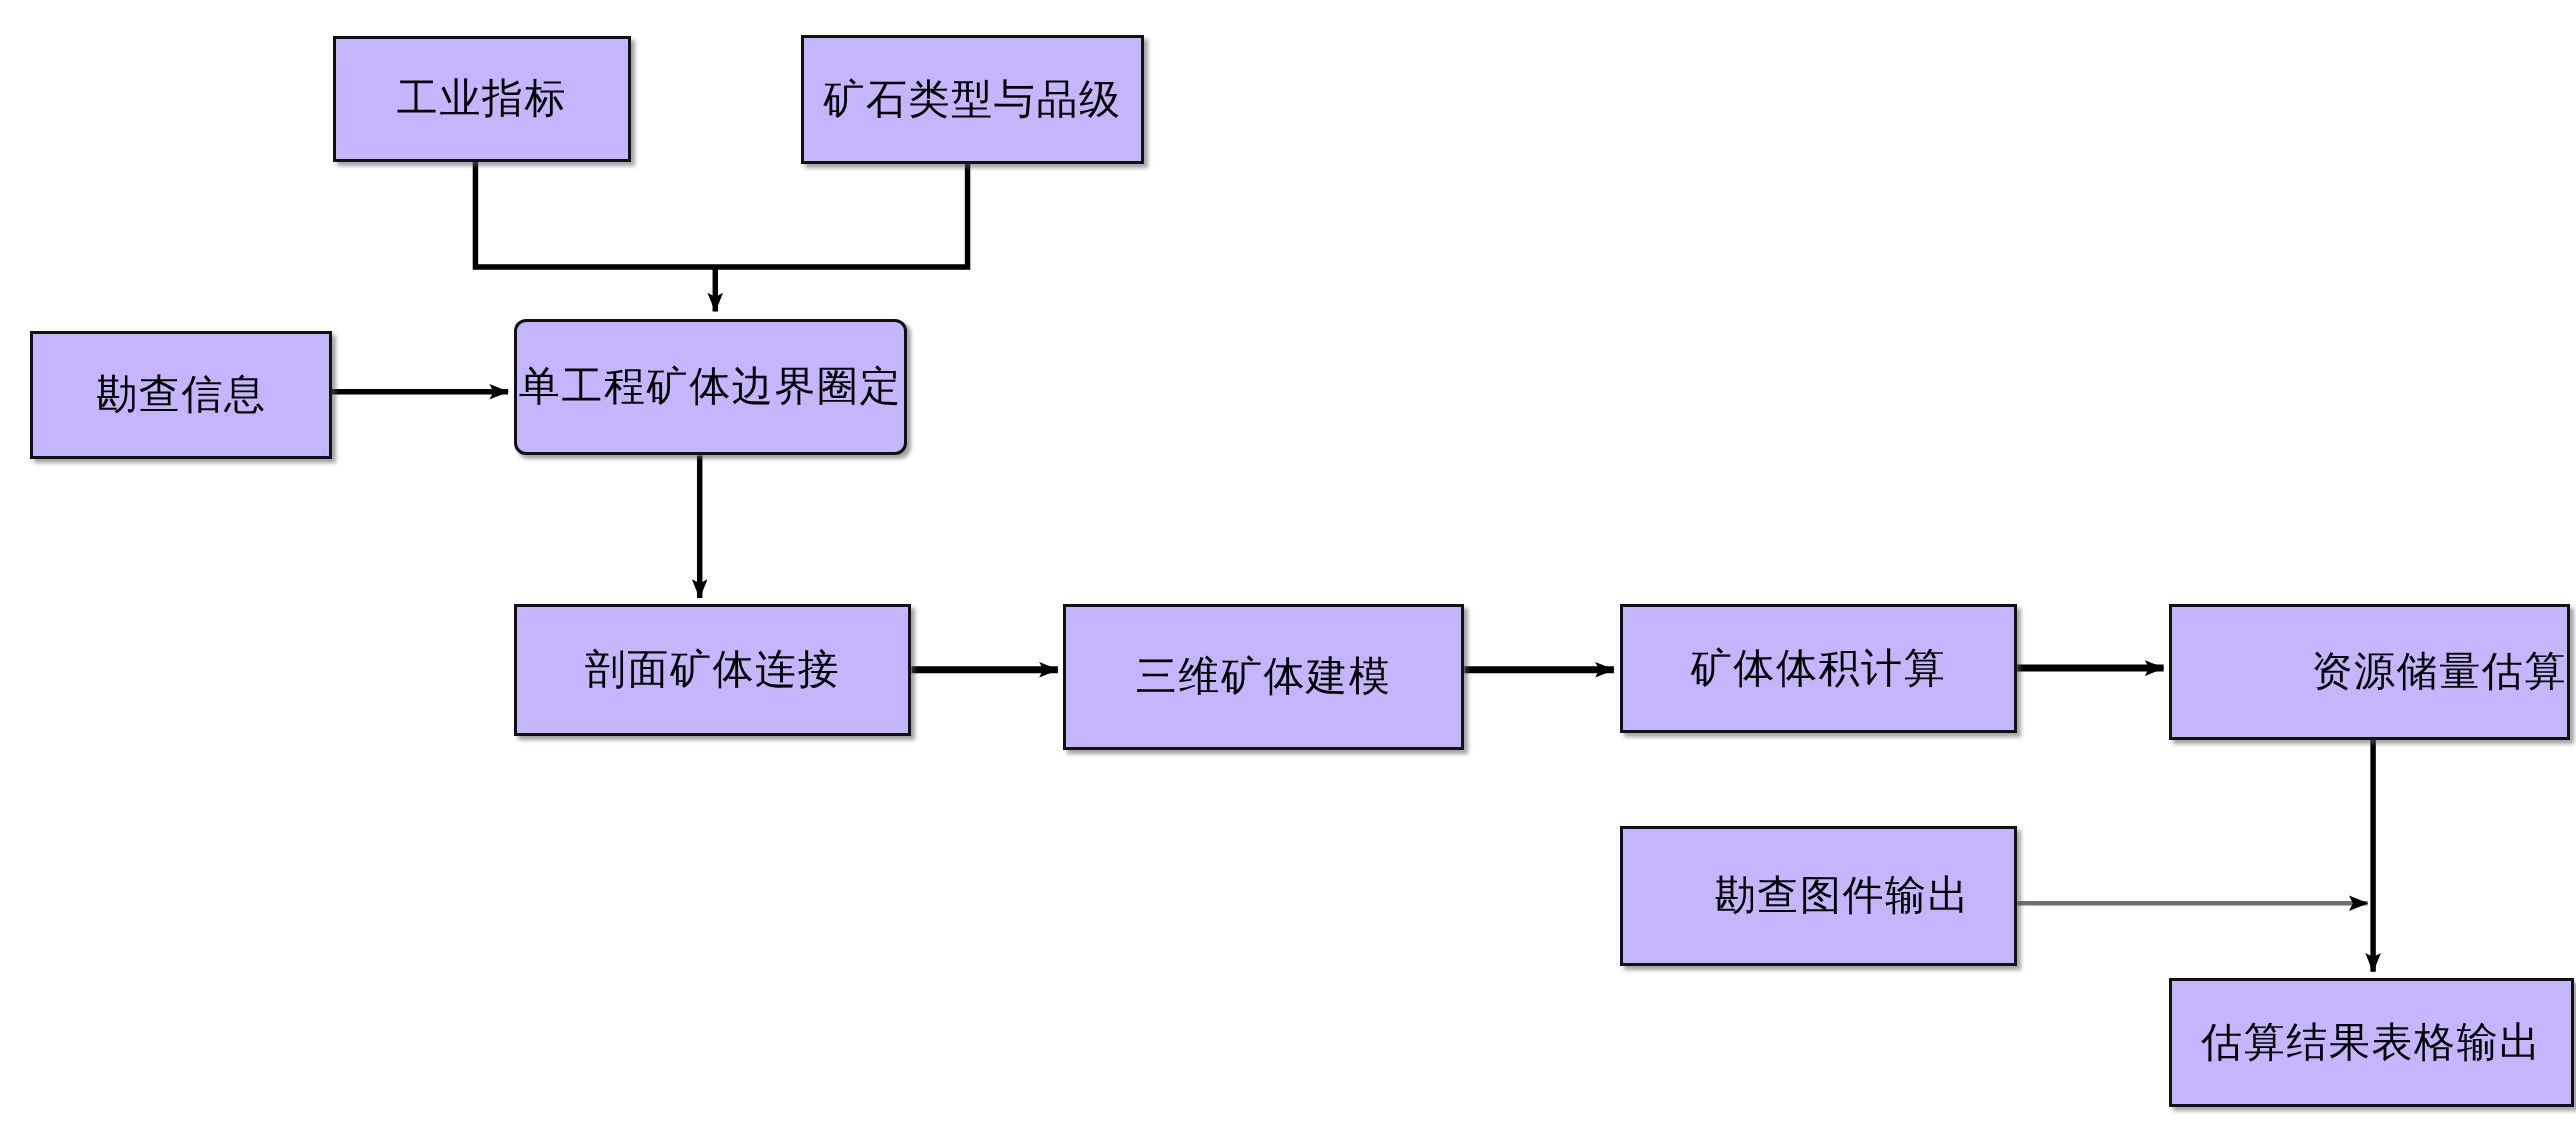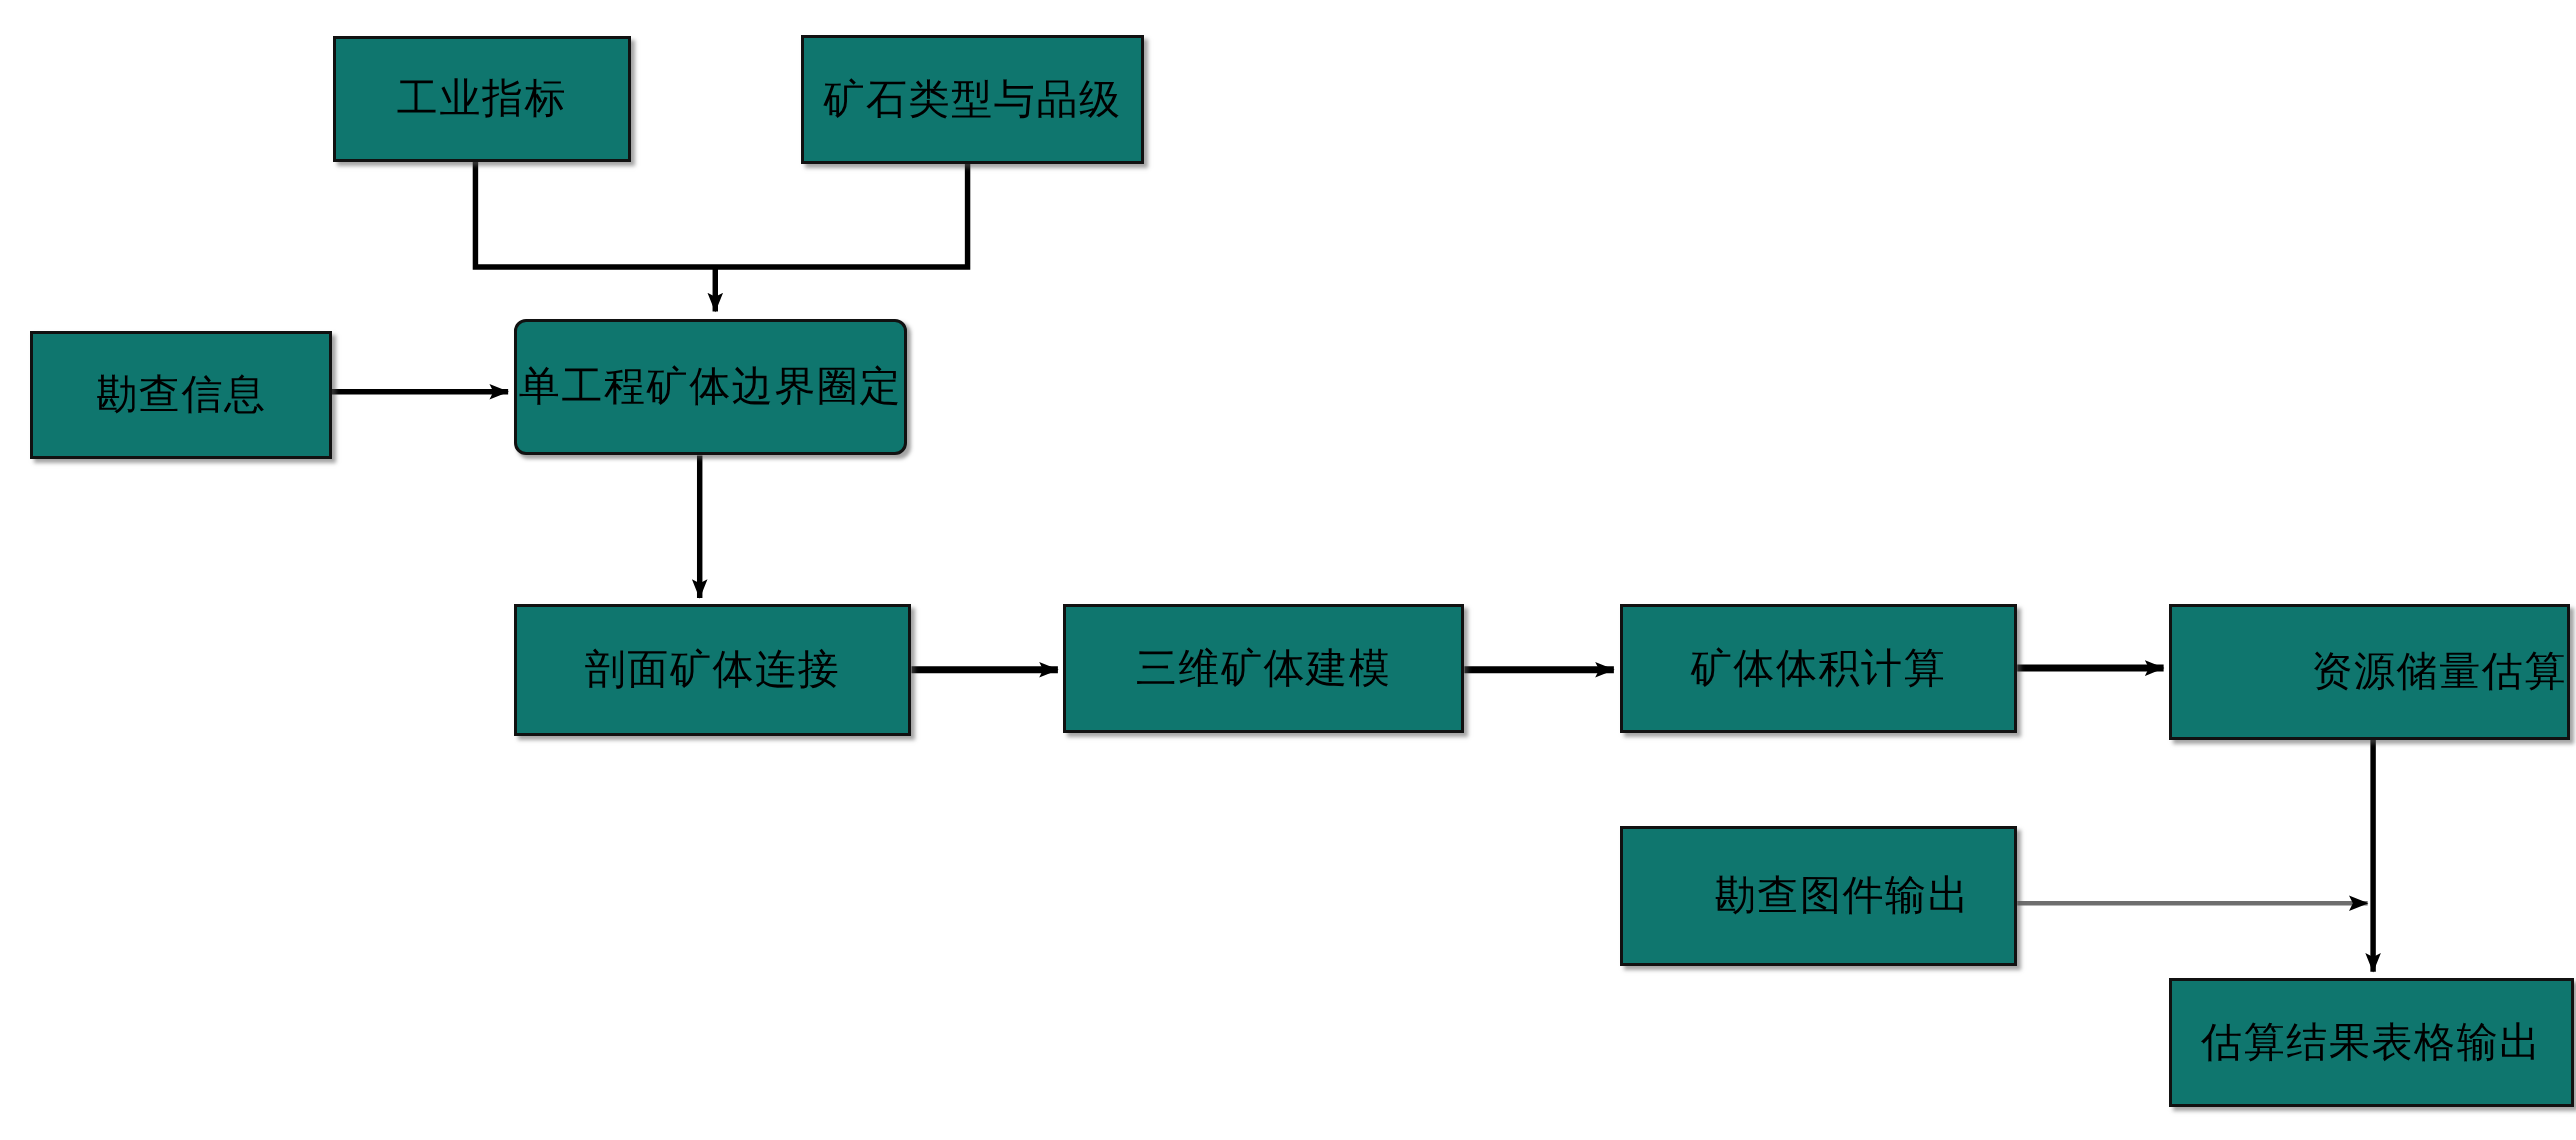--- a/index.html
+++ b/index.html
@@ -19,21 +19,21 @@
     position: absolute;
     left: 0;
     top: 0;
     width: 2576px;
     height: 1140px;
     pointer-events: none;
   }
   .node {
     position: absolute;
     box-sizing: border-box;
-    background: #0f766e;
+    background: #c4b5fd;
     border: 3.1px solid #111111;
     display: flex;
     align-items: center;
     justify-content: center;
     box-shadow: 3.9px 3.9px 3.9px rgba(90,90,90,0.55);
     z-index: 2;
   }
   .node .label {
     font-family: "DejaVu Serif", "Liberation Serif", serif;
     font-size: 41px;
@@ -108,21 +108,21 @@
   </div>
 
   <div class="node" style="left:514px; top:319px; width:393px; height:136px;border-radius:12px;">
     <span class="label">单工程矿体边界圈定</span>
   </div>
 
   <div class="node" style="left:514px; top:604px; width:397px; height:132px;">
     <span class="label">剖面矿体连接</span>
   </div>
 
-  <div class="node" style="left:1063px; top:604px; width:401px; height:129px;">
+  <div class="node" style="left:1063px; top:604px; width:401px; height:146px;">
     <span class="label">三维矿体建模</span>
   </div>
 
   <div class="node" style="left:1620px; top:604px; width:397px; height:129px;">
     <span class="label">矿体体积计算</span>
   </div>
 
   <div class="node" style="left:2169px; top:604px; width:401px; height:136px;justify-content:flex-end;">
     <span class="label">资源储量估算</span>
   </div>

